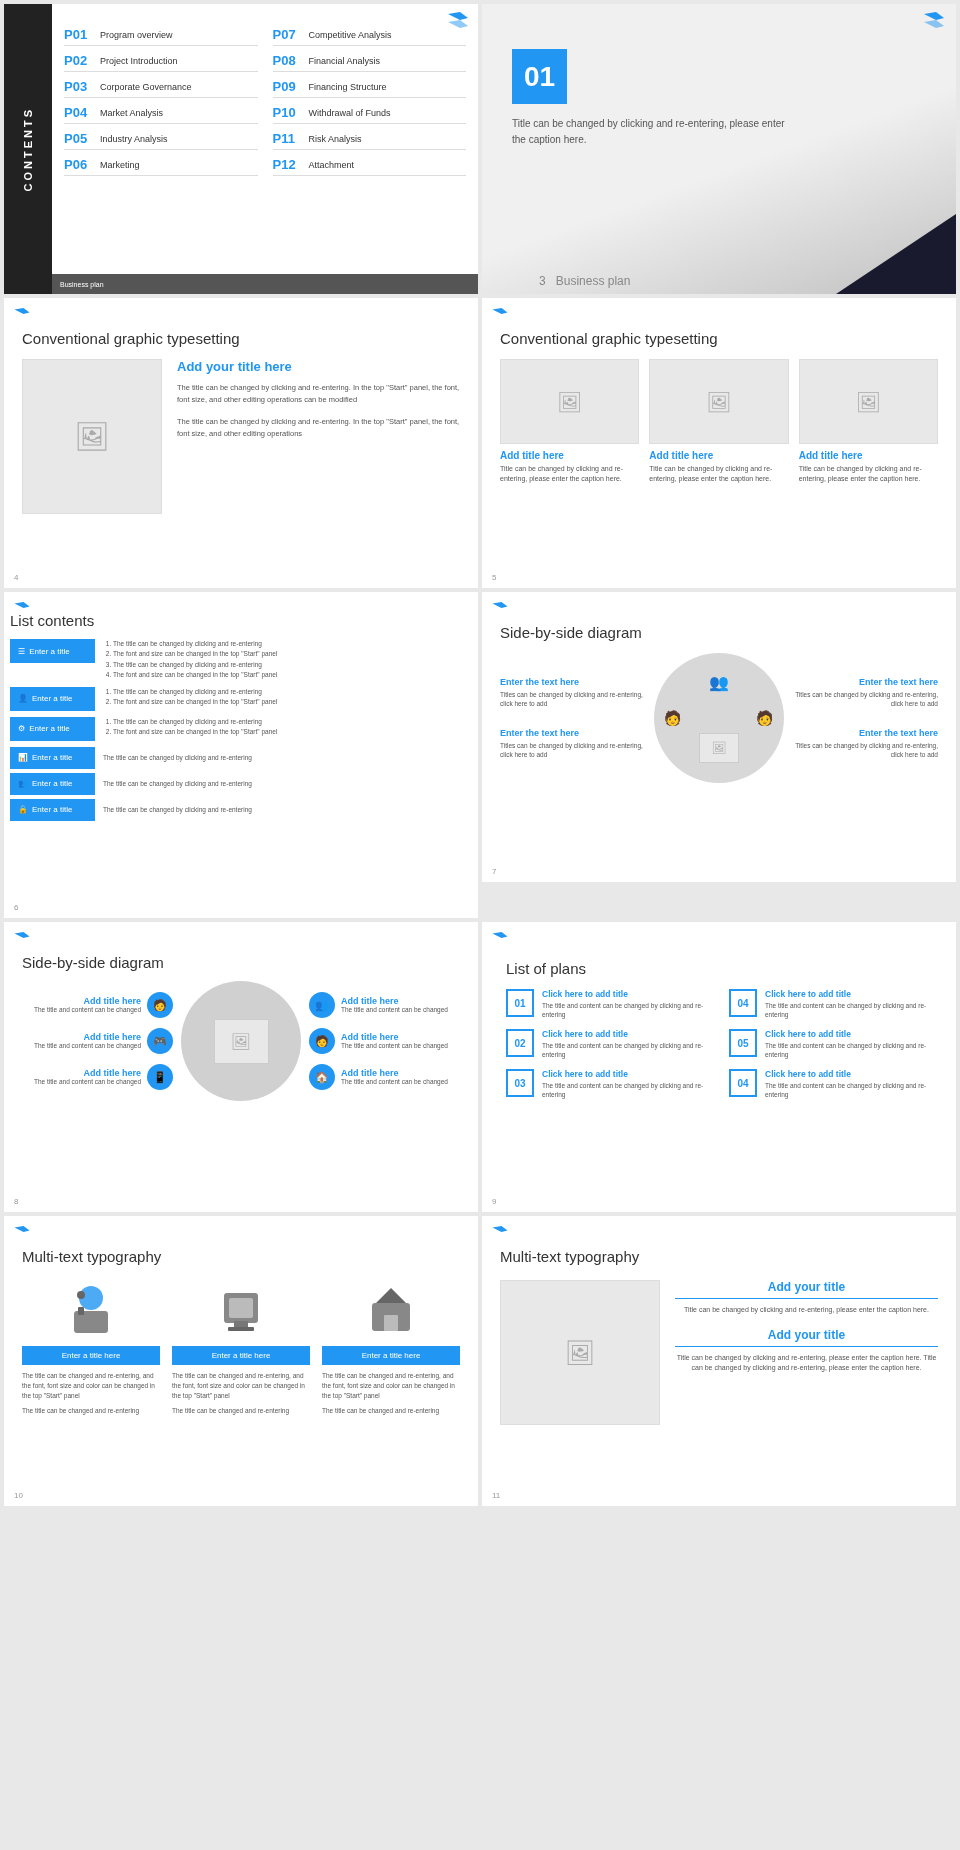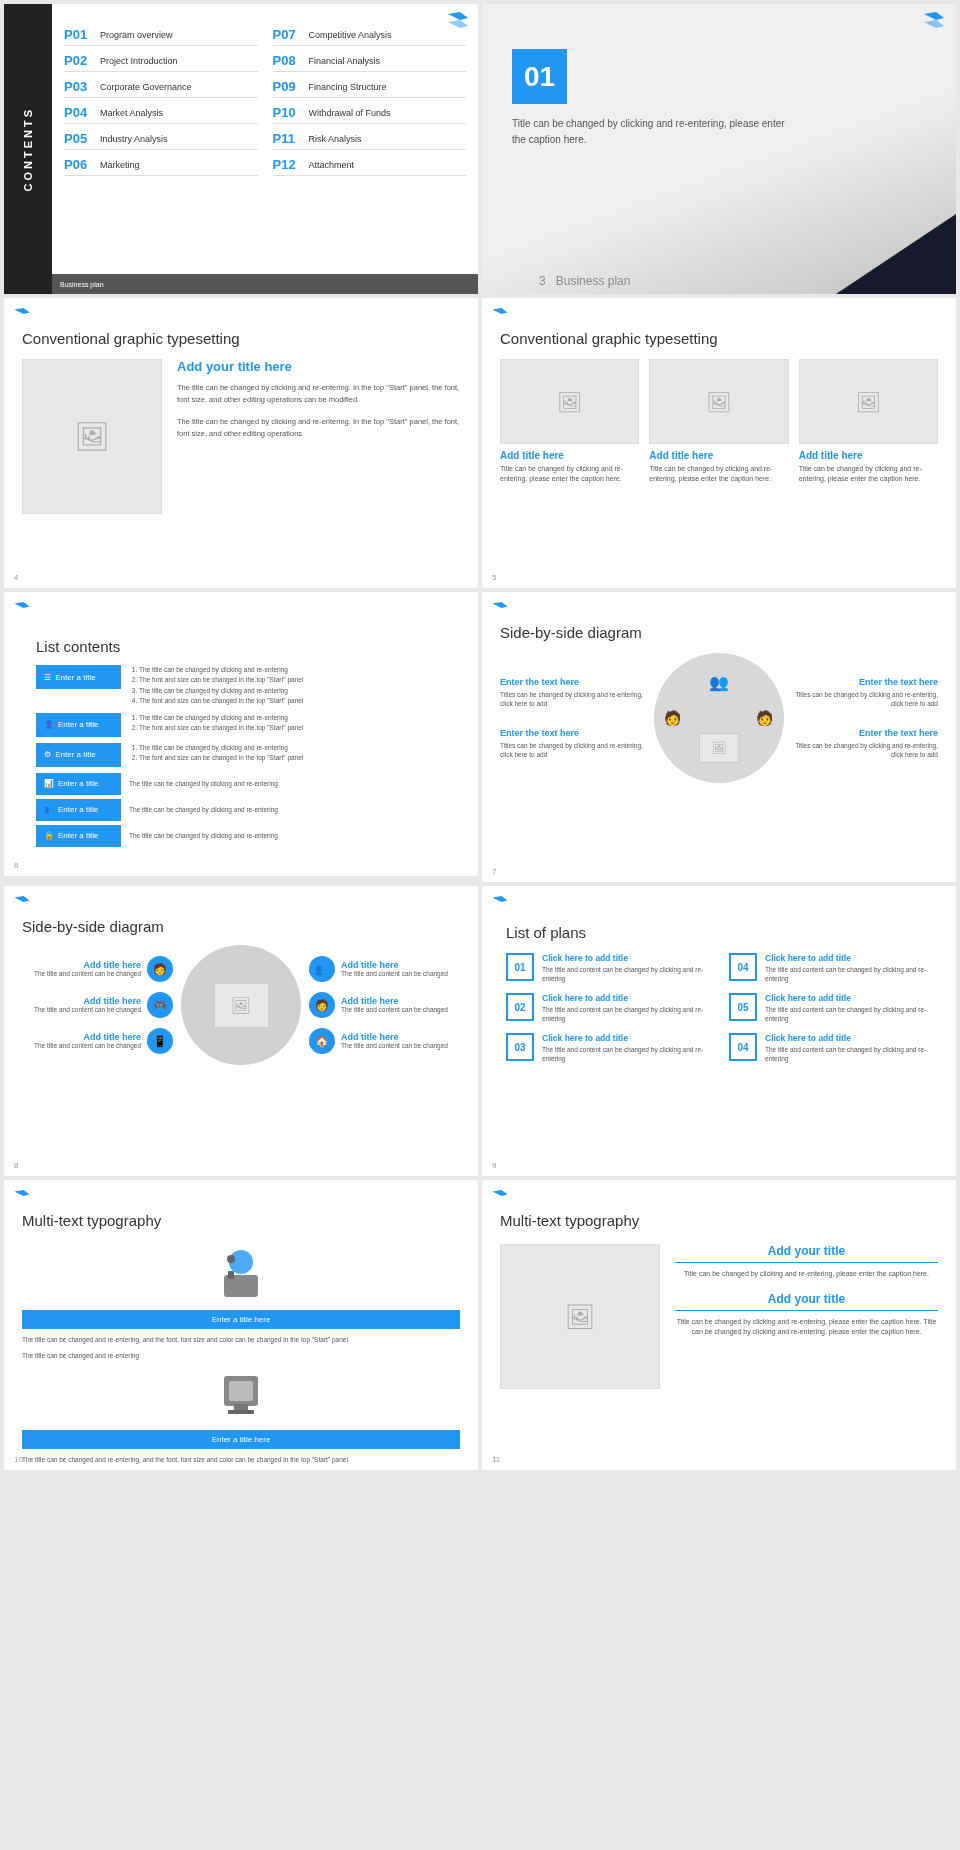--- a/index.html
+++ b/index.html
@@ -148,21 +148,21 @@
         <div style="height:85px; background:#e8e8e8; display:flex; align-items:center; justify-content:center; border:1px solid #ddd; margin-bottom:6px;">
             <span style="color:#aaa; font-size:20px;">🖼</span>
           </div>
         <div style="color:#2196F3; font-size:10px; font-weight:bold; margin-bottom:3px;">Add title here</div>
         <div style="font-size:7px; color:#555; line-height:1.4;">Title can be changed by clicking and re-entering, please enter the caption here.</div>
       </div>
     </div>
     <div style="position:absolute; bottom:6px; left:10px; font-size:8px; color:#999;">5</div>
   </div>
 
-  <div class="slide" style="height:284px; padding:32px; position:relative;">
+  <div class="slide" style="height:326px; padding:6px; position:relative;">
     <div style="position:absolute; top:8px; left:10px; color:#2196F3;">
       <svg width="16" height="12" viewBox="0 0 20 16">
           <path d="M0 2 L12 0 L20 6 L12 8 Z" fill="#2196F3"></path>
         </svg>
     </div>
     <div style="margin-top:14px; font-size:15px; color:#333;">List contents</div>
     <div style="margin-top:10px;">
 
       <div style="display:flex; align-items:flex-start; gap:8px; margin-bottom:6px;">
         <div style="background:#2196F3; color:#fff; padding:4px 8px; font-size:8px; display:flex; align-items:center; gap:4px; min-width:85px; height:24px; flex-shrink:0;">
@@ -415,21 +415,21 @@
     <div style="position:absolute; bottom:6px; left:10px; font-size:8px; color:#999;">9</div>
   </div>
 
   <div class="slide" style="height:290px; padding:18px; position:relative;">
     <div style="position:absolute; top:8px; left:10px; color:#2196F3;">
       <svg width="16" height="12" viewBox="0 0 20 16">
           <path d="M0 2 L12 0 L20 6 L12 8 Z" fill="#2196F3"></path>
         </svg>
     </div>
     <div style="margin-top:14px; font-size:15px; color:#333;">Multi-text typography</div>
-    <div style="display:flex; gap:4px; margin-top:15px;flex-direction:column;">
+    <div style="display:flex; gap:12px; margin-top:15px;">
 
       <div style="flex:1;">
         <div style="height:60px; display:flex; align-items:center; justify-content:center; margin-bottom:6px;">
           <svg width="50" height="55" viewBox="0 0 50 55">
             <circle cx="25" cy="15" r="12" fill="#2196F3" opacity="0.8"></circle>
             <circle cx="15" cy="12" r="4" fill="#666"></circle>
             <rect x="8" y="28" width="34" height="22" rx="3" fill="#888"></rect>
             <rect x="12" y="24" width="6" height="8" rx="1" fill="#666"></rect>
           </svg>
         </div>

